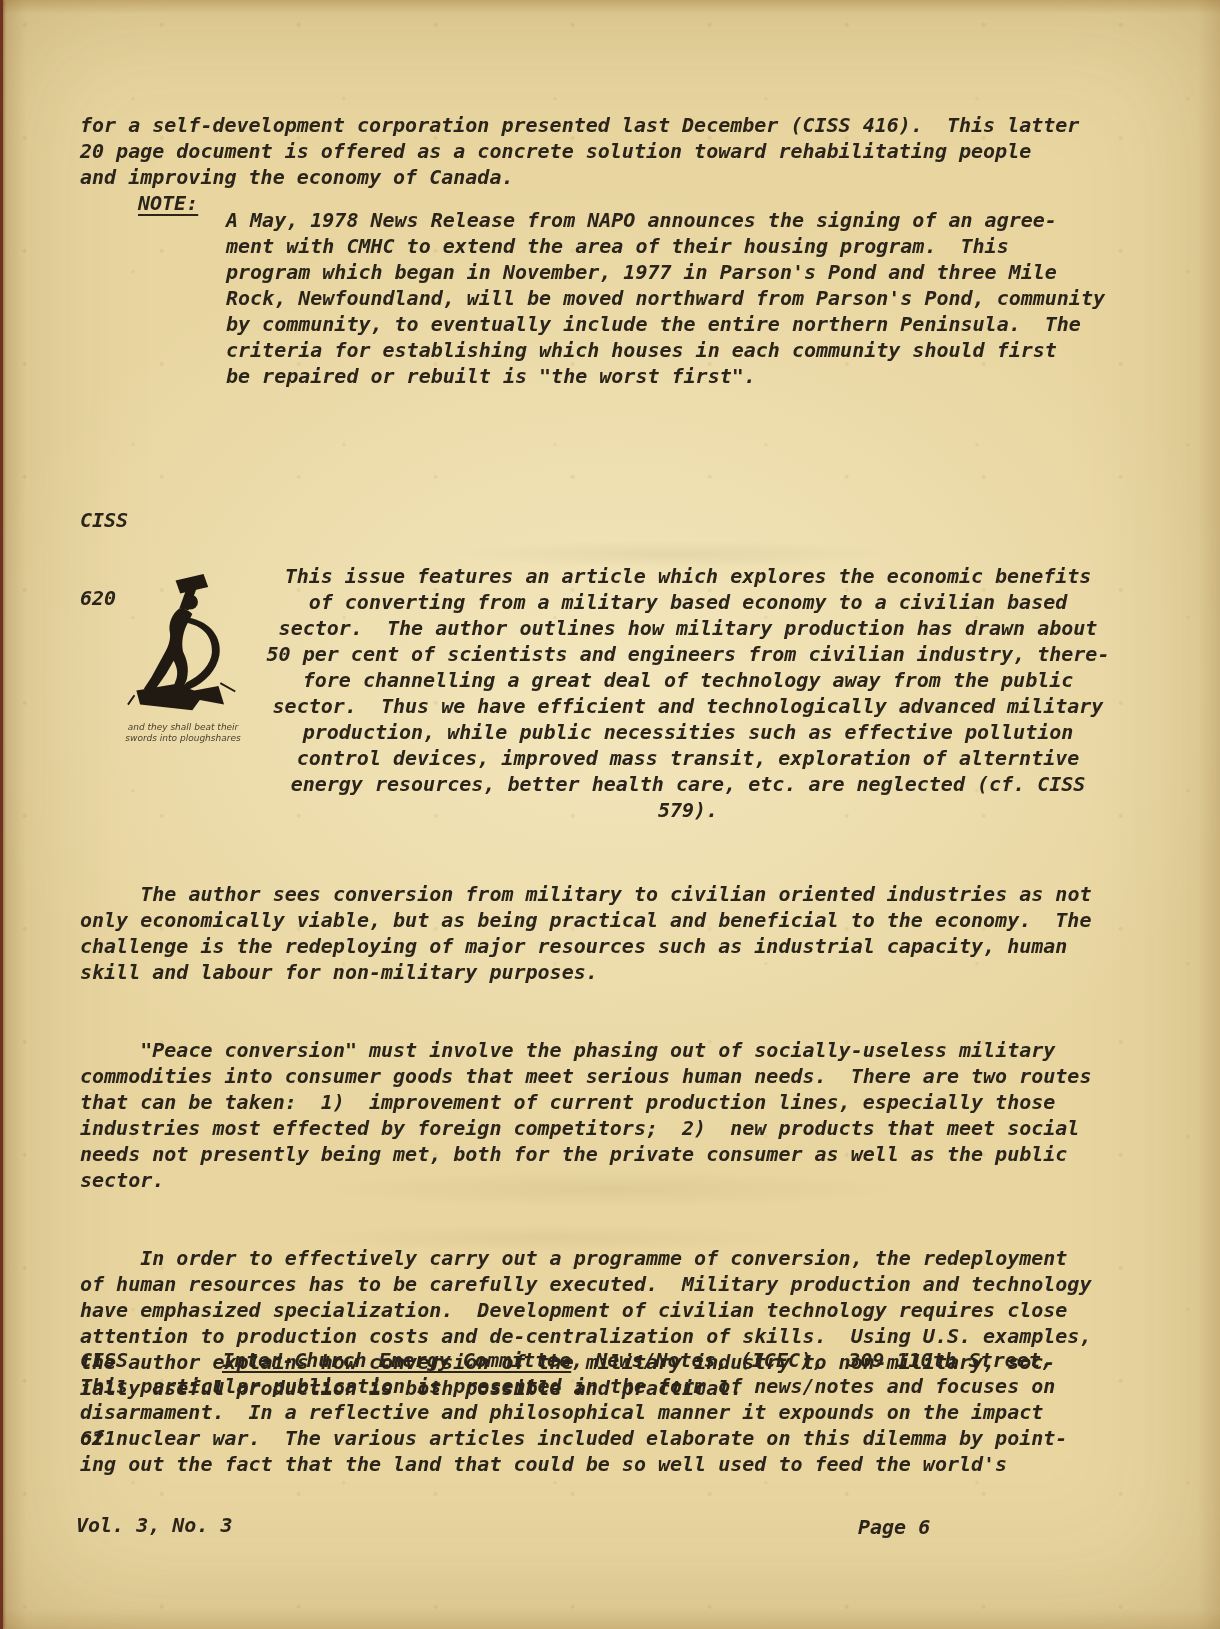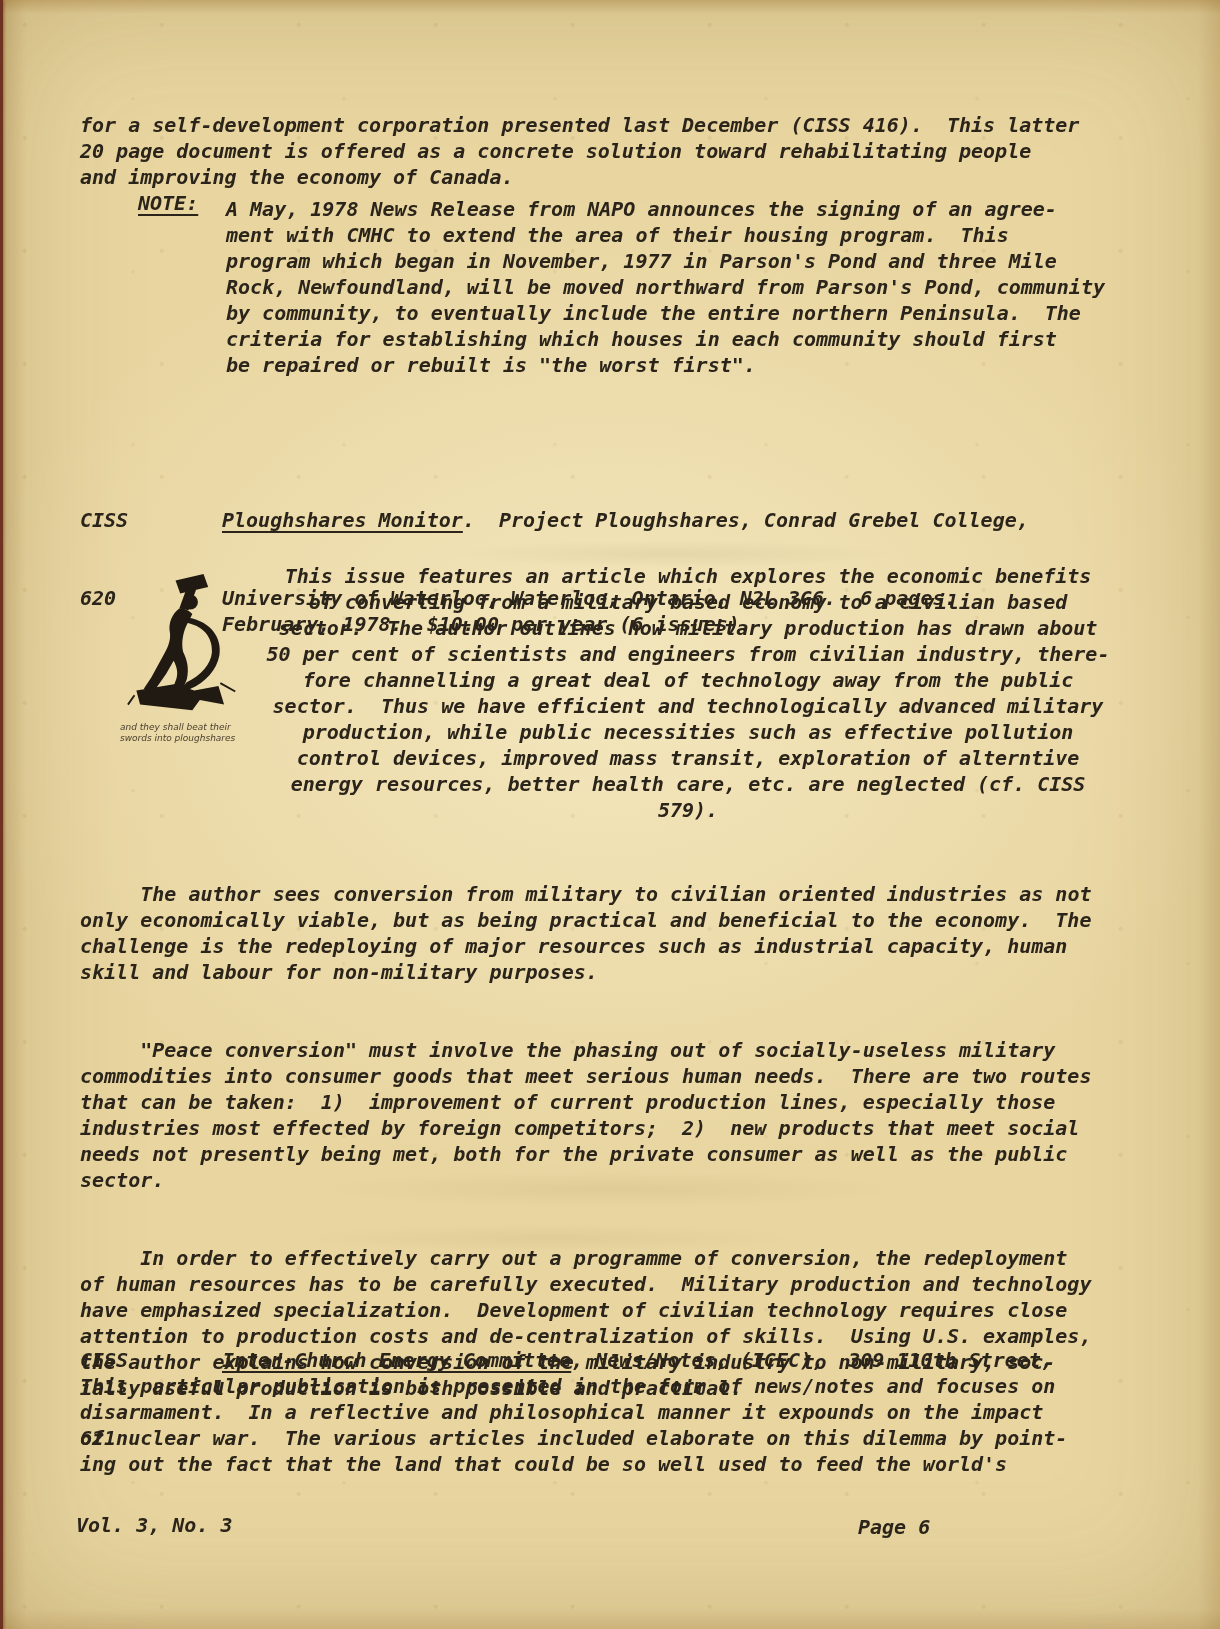--- a/index.html
+++ b/index.html
@@ -30,21 +30,21 @@
     font-style:italic;
   }
   .edge-line{
     position:absolute;left:0;top:0;bottom:0;width:3px;
     background:#6e3320;
     box-shadow:1px 0 3px rgba(110,50,30,0.55);
   }
   .blk{position:absolute;white-space:pre-wrap;}
   .u{text-decoration:underline;text-decoration-thickness:2px;text-underline-offset:4px;}
   .ciss-label div{white-space:pre;}
-  .figure-wrap{position:absolute;left:120px;top:570px;width:126px;}
+  .figure-wrap{position:absolute;left:120px;top:570px;width:126px;text-align:center;}
   .figure-wrap svg{display:block;margin:0 auto;}
   .figure-wrap svg path,.figure-wrap svg circle{fill:#201a12;}
   .figure-wrap svg path.strokes{fill:none;stroke:#201a12;stroke-width:2;}
   .fig-caption{
     margin-top:6px;
     font-family:"DejaVu Sans",sans-serif;
     font-weight:400;font-size:9px;line-height:11px;
     color:#4a3e2e;white-space:pre-line;
   }
   .footer-item{position:absolute;white-space:pre;}
@@ -54,36 +54,31 @@
 
 <div class="page">
 
   <div class="edge-line"></div>
 
   <div class="blk" style="left:80px;top:112px;width:1060px;">for a self-development corporation presented last December (CISS 416).  This latter
 20 page document is offered as a concrete solution toward rehabilitating people
 and improving the economy of Canada.</div>
 
   <div class="blk u" style="left:138px;top:190px;">NOTE:</div>
-  <div class="blk" style="left:226px;top:196px;width:910px;">A May, 1978 News Release from NAPO announces the signing of an agree-
+  <div class="blk" style="left:226px;top:207px;width:910px;">A May, 1978 News Release from NAPO announces the signing of an agree-
 ment with CMHC to extend the area of their housing program.  This
 program which began in November, 1977 in Parson's Pond and three Mile
 Rock, Newfoundland, will be moved northward from Parson's Pond, community
 by community, to eventually include the entire northern Peninsula.  The
 criteria for establishing which houses in each community should first
 be repaired or rebuilt is "the worst first".</div>
 
   <div class="blk ciss-label" style="left:80px;top:455px;">
     <div>CISS</div>
     <div>620</div>
-  </div>
-  <div class="blk" style="left:222px;top:455px;width:920px;">
-    <div><span class="u">Ploughshares Monitor</span><span>.  Project Ploughshares, Conrad Grebel College,</span></div>
-    <div>University of Waterloo, Waterloo, Ontario, N2L 3G6.  6 pages.
-February, 1978.  $10.00 per year (6 issues).</div>
   </div>
 
   <div class="figure-wrap">
     <svg width="112" height="146" viewBox="0 0 120 150" aria-hidden="true">
       <path d="M52 8 L82 1 L87 15 L57 22 Z"></path>
       <path d="M56 38 L64 16 L74 18 L66 40 Z"></path>
       <circle cx="68" cy="31" r="8"></circle>
       <path d="M56 38 C48 44 44 54 46 64 C47 72 44 80 38 90 L26 112 L18 124 L28 128 L42 108 L50 94 C53 100 55 106 53 113 L46 132 L56 134 L64 114 C67 102 64 92 60 84 C58 74 60 62 66 52 L70 44 C67 40 62 38 56 38 Z"></path>
       <path d="M66 48 C90 52 102 70 99 88 C96 104 84 117 68 124 L62 132 L55 127 L64 117 C79 110 90 98 91 85 C92 68 81 56 62 53 Z"></path>
       <path d="M10 126 L52 119 L72 126 L98 121 L104 141 L78 136 L70 147 L14 141 Z"></path>

